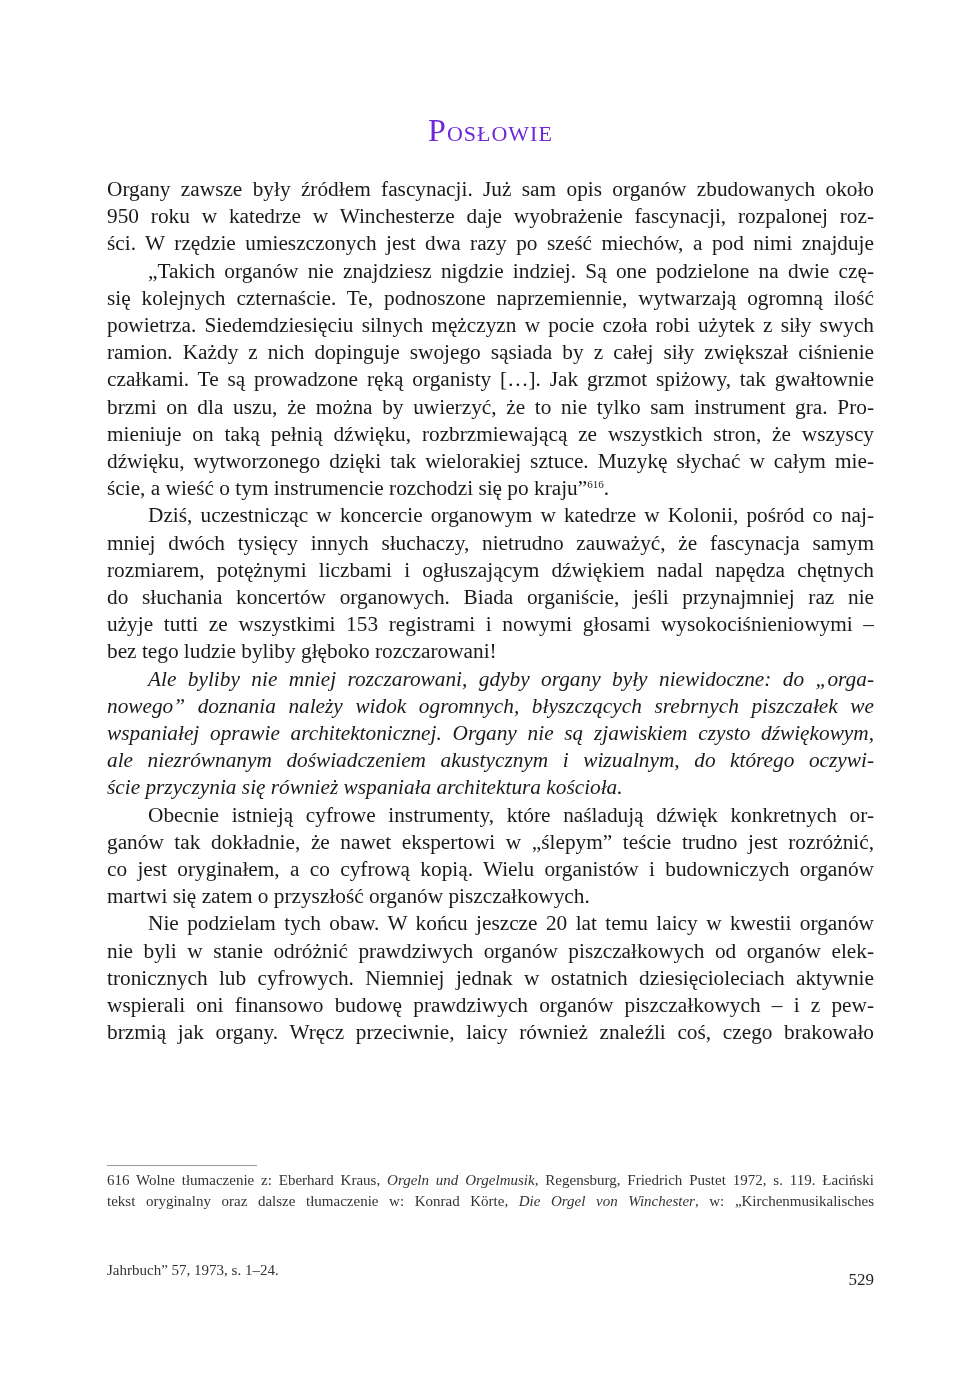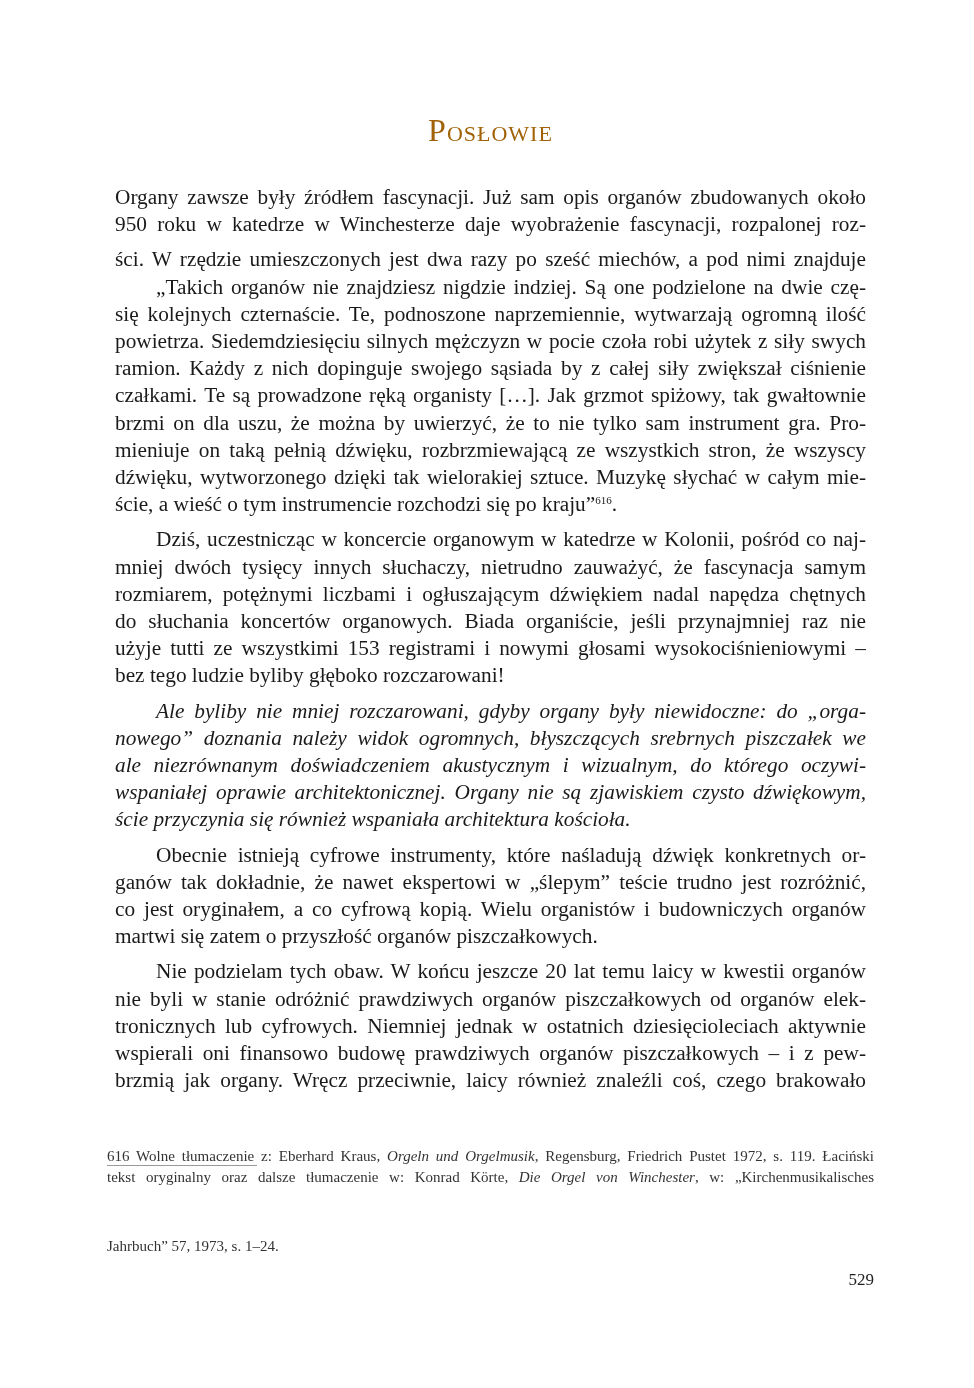--- a/index.html
+++ b/index.html
@@ -1,35 +1,35 @@
 <!DOCTYPE html>
 <html><head>
   <meta charset="utf-8">
   <style>
     html, body { margin: 0; padding: 0; background: #ffffff; }
     body { width: 974px; height: 1388px; position: relative; overflow: hidden; color: #1a1a1a; }
     .page { position: absolute; left: 107px; top: 0; width: 767px; font-family: "Liberation Serif", "DejaVu Serif", serif; }
     .title {
       position: absolute; top: 112px; left: 0; width: 767px; text-align: center;
-      font-size: 32px; font-variant: small-caps; letter-spacing: 1px; font-weight: normal; margin: 0; color: #a16207;
+      font-size: 32px; font-variant: small-caps; letter-spacing: 1px; font-weight: normal; margin: 0; color: #6d28d9;
     }
     .body-text {
       position: absolute; top: 176px; left: 0; width: 767px;
       font-size: 21.3px; line-height: 27.2px; text-align: justify; hyphens: none;
     }
-    .body-text p { margin: 8px; }
+    .body-text p { margin: 0; }
     .body-text p.indent { text-indent: 41px; }
     .body-text .line { display: block; text-align: justify; text-align-last: justify; white-space: nowrap; }
     .body-text .line.last { text-align-last: left; }
     sup.fnref { font-size: 11px; vertical-align: 7px; line-height: 0; }
     .footnote-rule {
       position: absolute; top: 1165px; left: 0; width: 150px; height: 1px; background: #999;
     }
     .footnotes {
-      position: absolute; top: 1146px; left: 0; width: 767px;
+      position: absolute; top: 1170px; left: 0; width: 767px;
       font-size: 15px; line-height: 21px; color: #333;
     }
     .footnotes .line { display: block; text-align: justify; text-align-last: justify; white-space: nowrap; }
     .footnotes .line.last { text-align-last: left; margin-top: 48px; }
     .page-number {
       position: absolute; top: 1270px; left: 0; width: 767px; text-align: right;
       font-size: 17px; color: #222;
     }
   </style>
 </head>
@@ -59,22 +59,22 @@
         <span class="line" style="padding-left: 41px;">Dziś, uczestnicząc w koncercie organowym w katedrze w Kolonii, pośród co naj-</span>
         <span class="line">mniej dwóch tysięcy innych słuchaczy, nietrudno zauważyć, że fascynacja samym</span>
         <span class="line">rozmiarem, potężnymi liczbami i ogłuszającym dźwiękiem nadal napędza chętnych</span>
         <span class="line">do słuchania koncertów organowych. Biada organiście, jeśli przynajmniej raz nie</span>
         <span class="line">użyje tutti ze wszystkimi 153 registrami i nowymi głosami wysokociśnieniowymi –</span>
         <span class="line last">bez tego ludzie byliby głęboko rozczarowani!</span>
       </p>
       <p class="indent" style="text-indent: 0px; font-style: italic;">
         <span class="line" style="padding-left: 41px;">Ale byliby nie mniej rozczarowani, gdyby organy były niewidoczne: do „orga-</span>
         <span class="line">nowego” doznania należy widok ogromnych, błyszczących srebrnych piszczałek we</span>
+        <span class="line">wspaniałej oprawie architektonicznej. Organy nie są zjawiskiem czysto dźwiękowym,</span>
         <span class="line">ale niezrównanym doświadczeniem akustycznym i wizualnym, do którego oczywi-</span>
-        <span class="line">wspaniałej oprawie architektonicznej. Organy nie są zjawiskiem czysto dźwiękowym,</span>
         <span class="line last">ście przyczynia się również wspaniała architektura kościoła.</span>
       </p>
       <p class="indent" style="text-indent: 0px;">
         <span class="line" style="padding-left: 41px;">Obecnie istnieją cyfrowe instrumenty, które naśladują dźwięk konkretnych or-</span>
         <span class="line">ganów tak dokładnie, że nawet ekspertowi w „ślepym” teście trudno jest rozróżnić,</span>
         <span class="line">co jest oryginałem, a co cyfrową kopią. Wielu organistów i budowniczych organów</span>
         <span class="line last">martwi się zatem o przyszłość organów piszczałkowych.</span>
       </p>
       <p class="indent" style="text-indent: 0px;">
         <span class="line" style="padding-left: 41px;">Nie podzielam tych obaw. W końcu jeszcze 20 lat temu laicy w kwestii organów</span>

